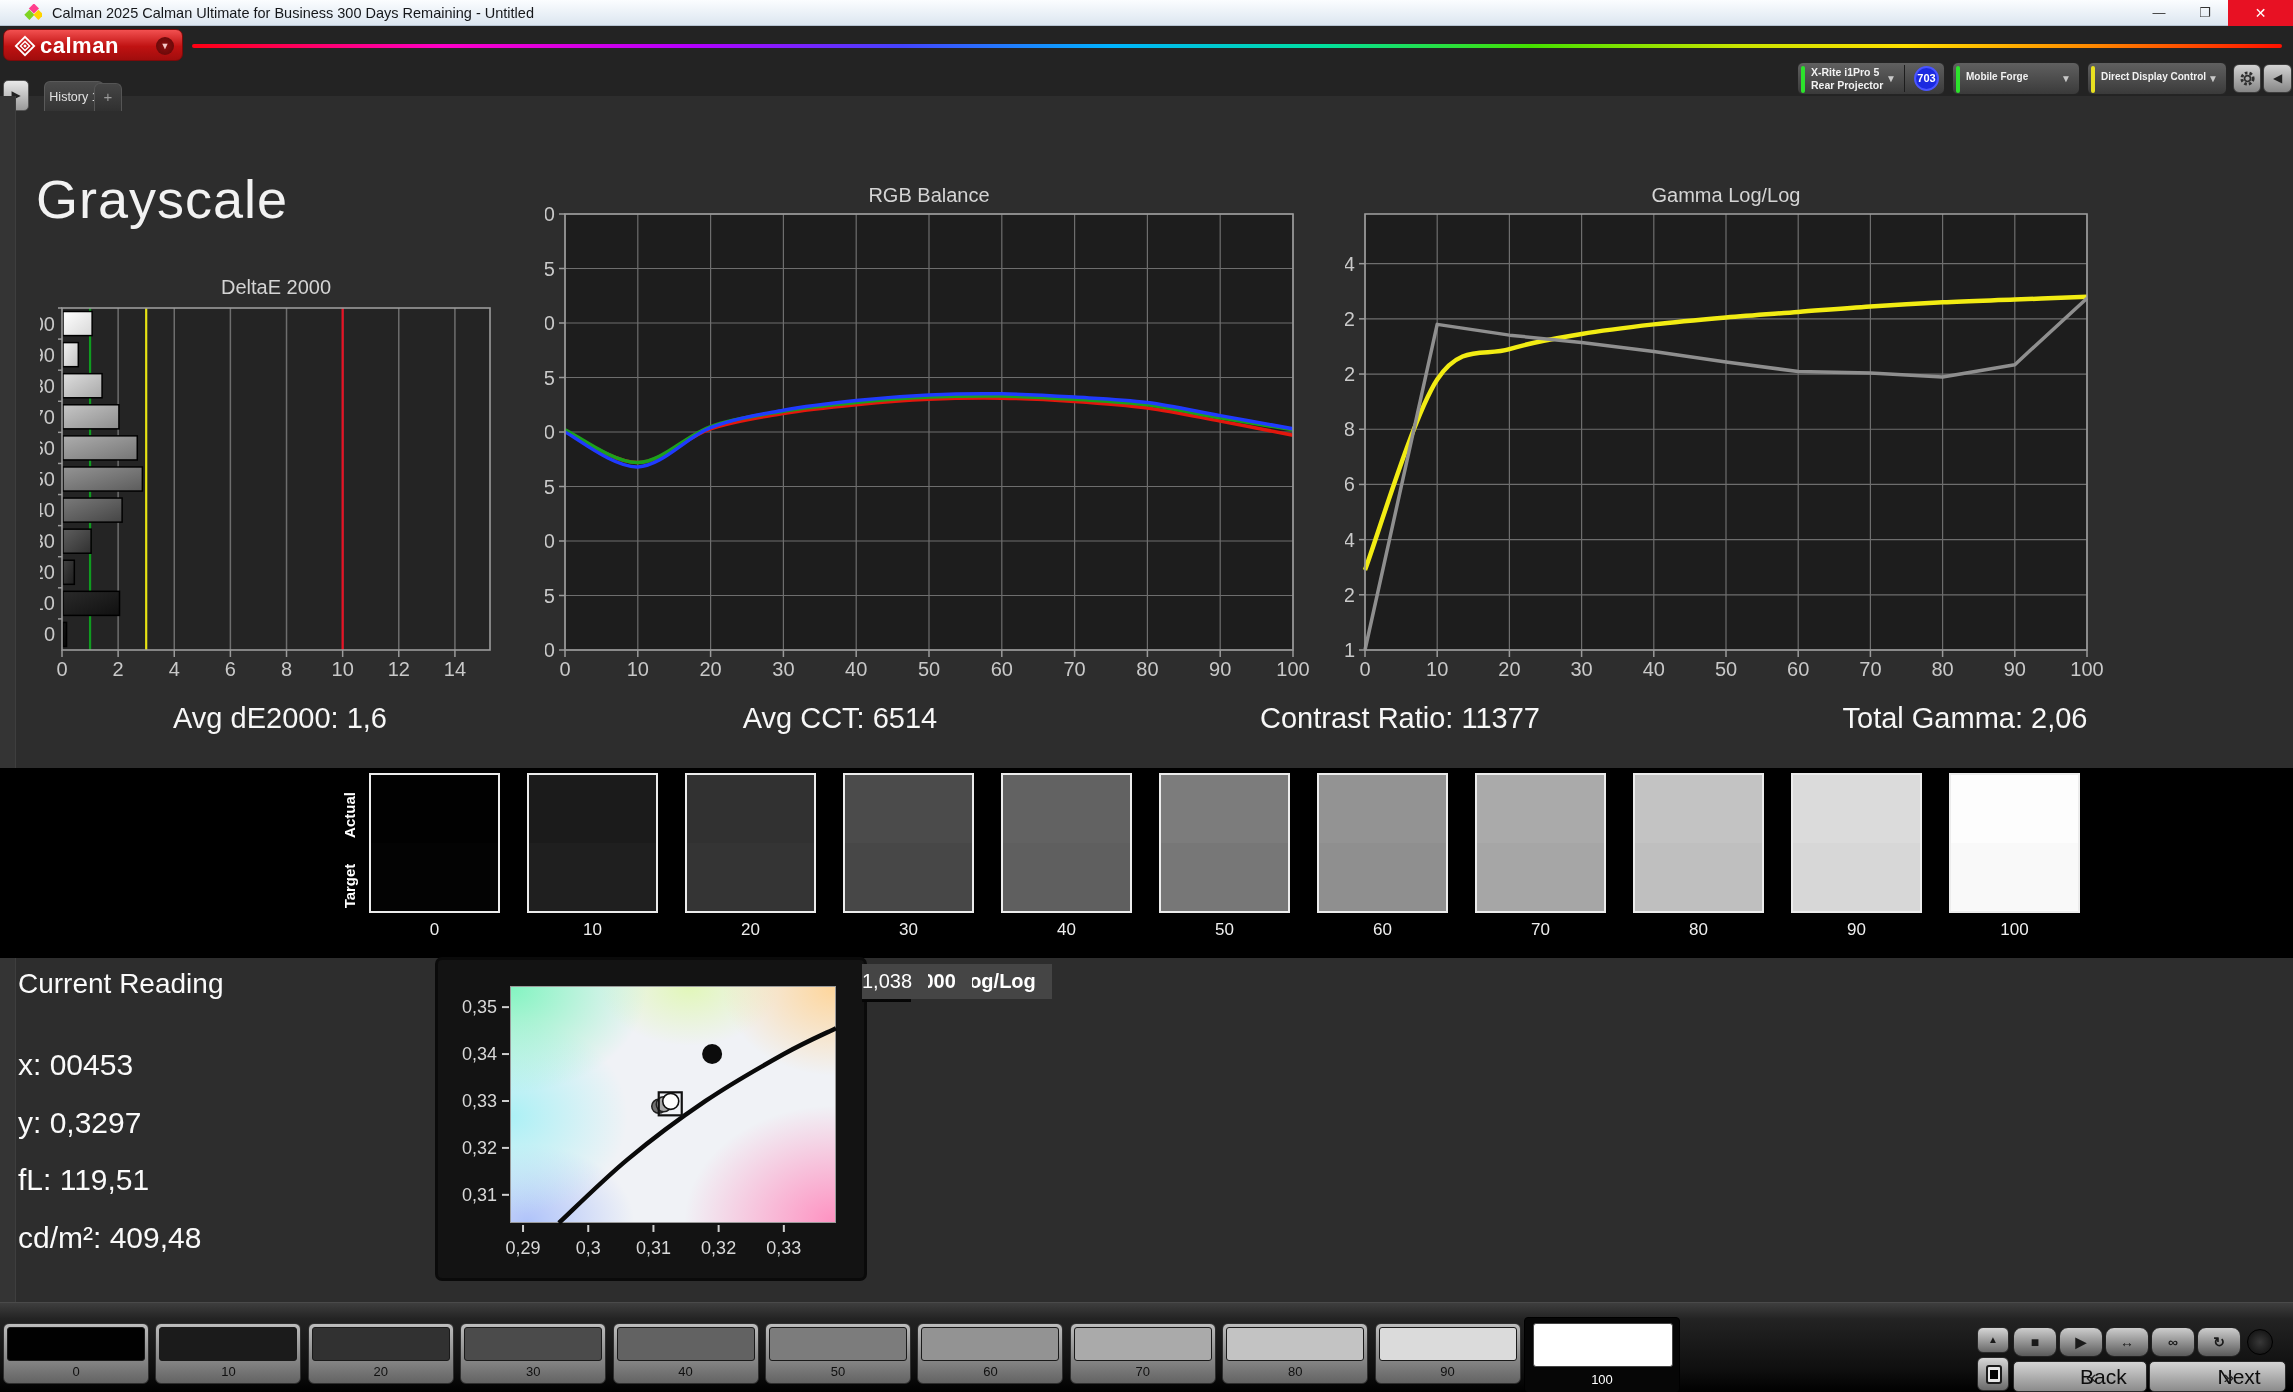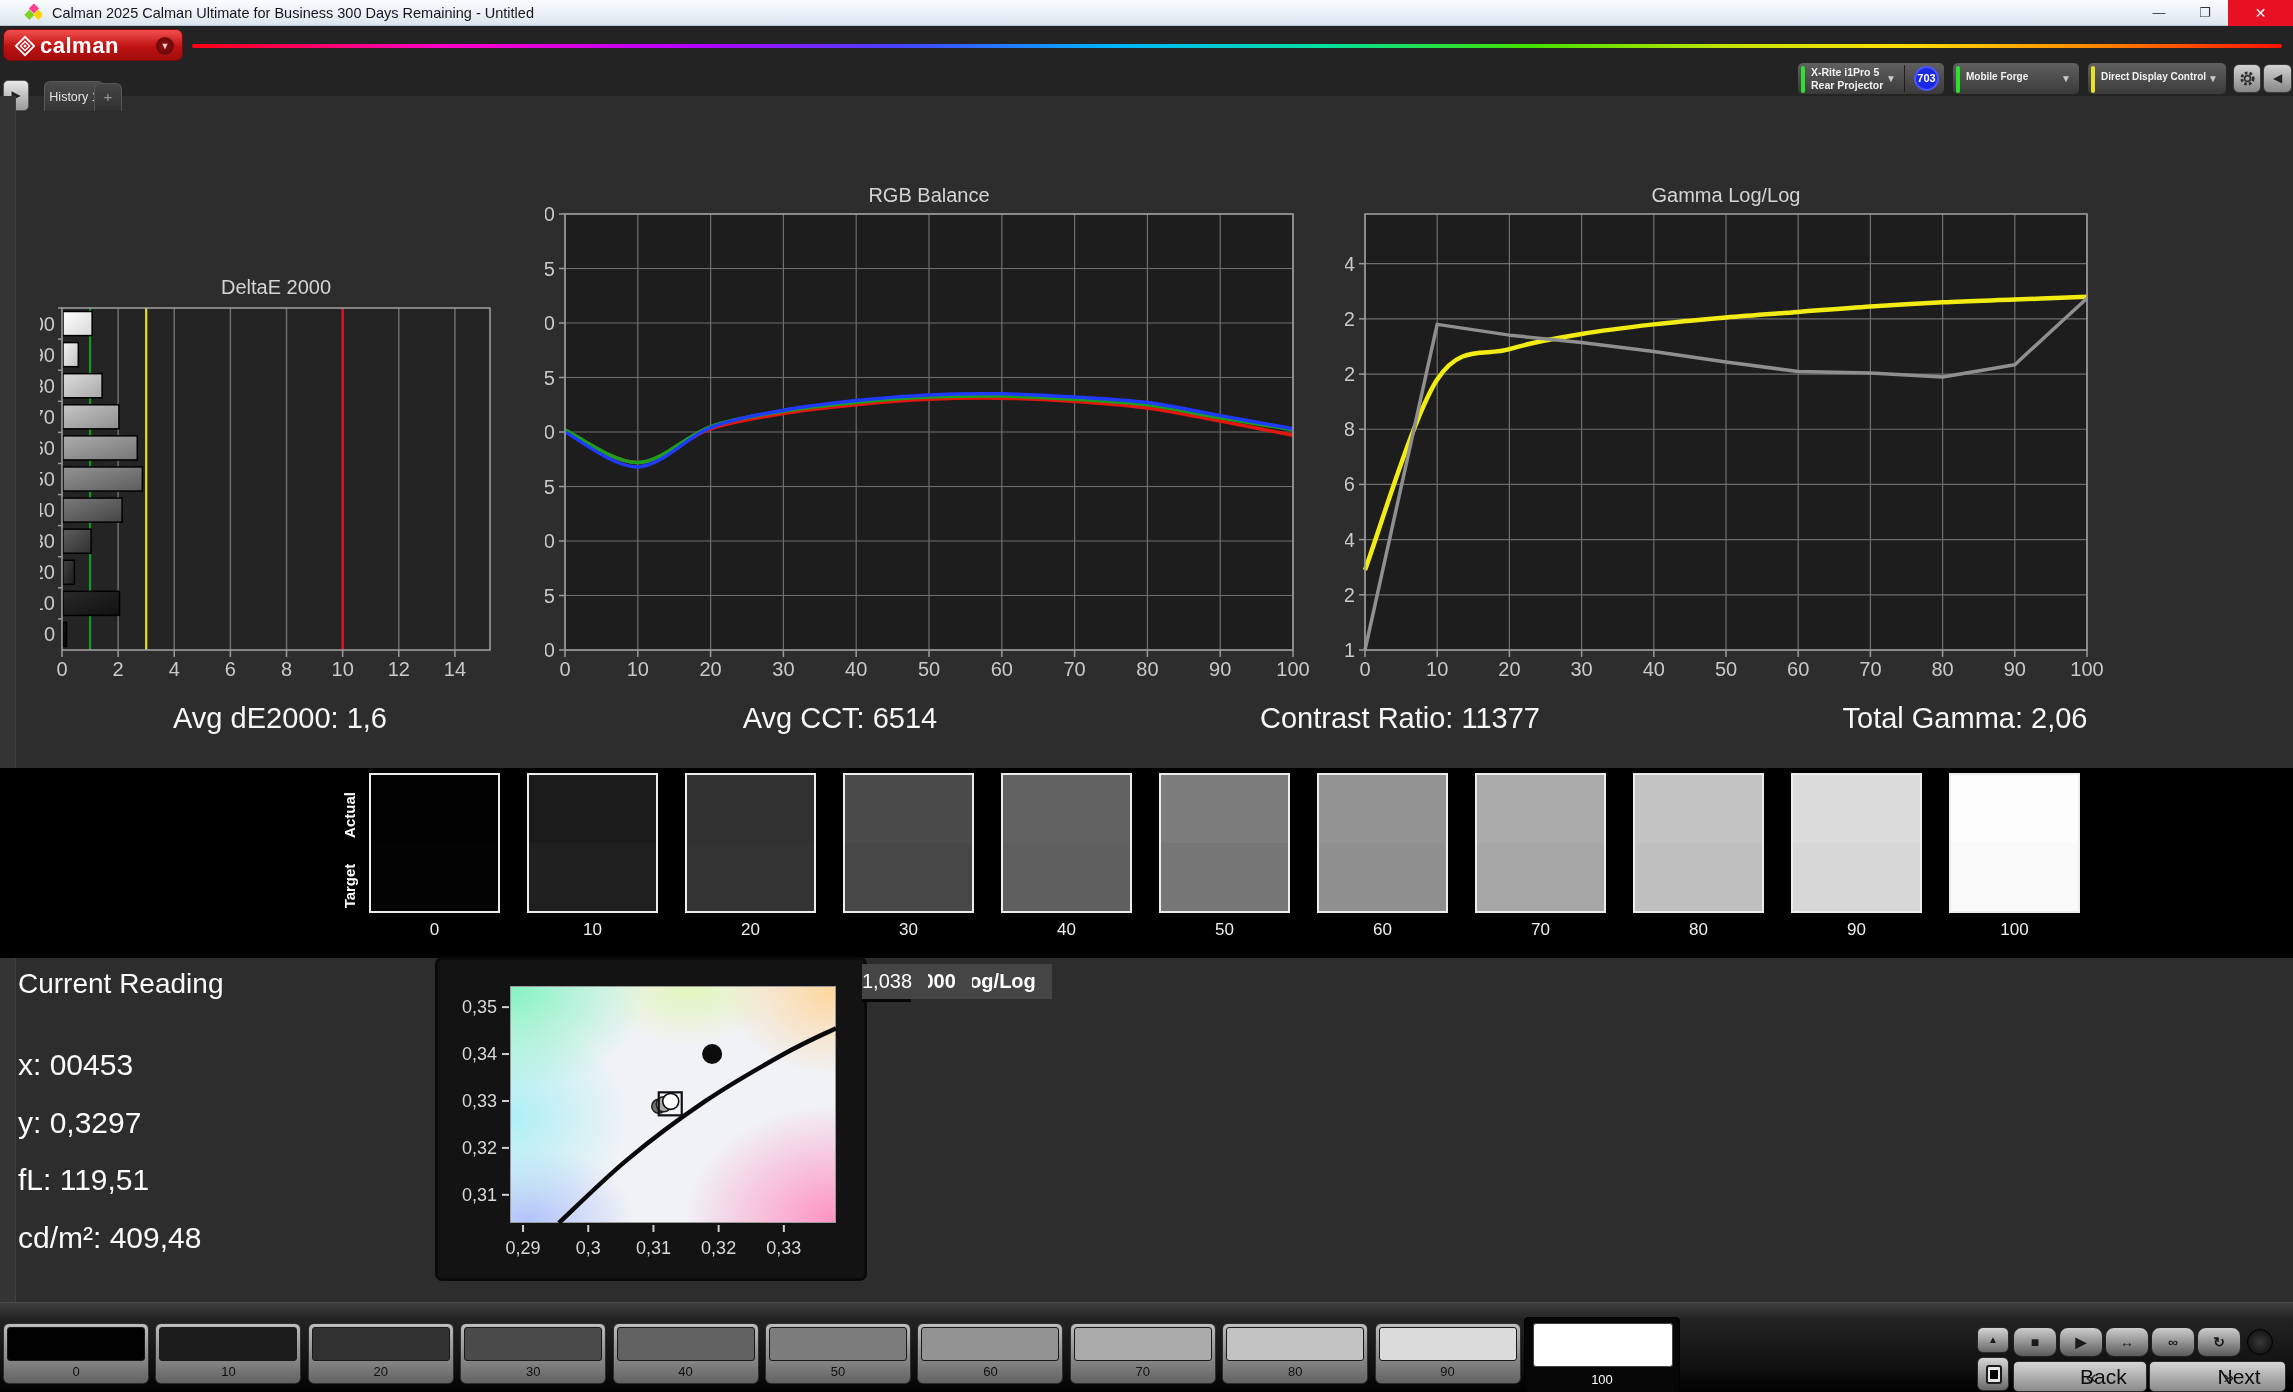--- a/index.html
+++ b/index.html
@@ -155,20 +155,21 @@
     <div class="icon-btn gear">
       <svg class="gear-svg" viewBox="0 0 24 24">
         <circle cx="12" cy="12" r="8" fill="none" stroke="#2f2f2f" stroke-width="4" stroke-dasharray="3.7 2.9"></circle>
         <circle cx="12" cy="12" r="4.2" fill="none" stroke="#2f2f2f" stroke-width="2.4"></circle>
       </svg>
     </div>
     <div class="icon-btn collapse">◀</div>
   </div>
 
   <div class="left-strip"></div>
+  <h1 class="page-heading">Grayscale</h1>
 
   <svg id="deltae" width="470" height="410">
       <text x="236" y="16" text-anchor="middle" font-size="20" fill="#d4d4d4">DeltaE 2000</text>
       <rect x="22" y="30" width="428" height="342" fill="#242424"></rect>
       <line x1="78.1311475409836" y1="30" x2="78.1311475409836" y2="372" stroke="#6e6e6e" stroke-width="1.5"></line>
       <line x1="134.2622950819672" y1="30" x2="134.2622950819672" y2="372" stroke="#6e6e6e" stroke-width="1.5"></line>
       <line x1="190.39344262295083" y1="30" x2="190.39344262295083" y2="372" stroke="#6e6e6e" stroke-width="1.5"></line>
       <line x1="246.52459016393442" y1="30" x2="246.52459016393442" y2="372" stroke="#6e6e6e" stroke-width="1.5"></line>
       <line x1="302.655737704918" y1="30" x2="302.655737704918" y2="372" stroke="#6e6e6e" stroke-width="1.5"></line>
       <line x1="358.78688524590166" y1="30" x2="358.78688524590166" y2="372" stroke="#6e6e6e" stroke-width="1.5"></line>

